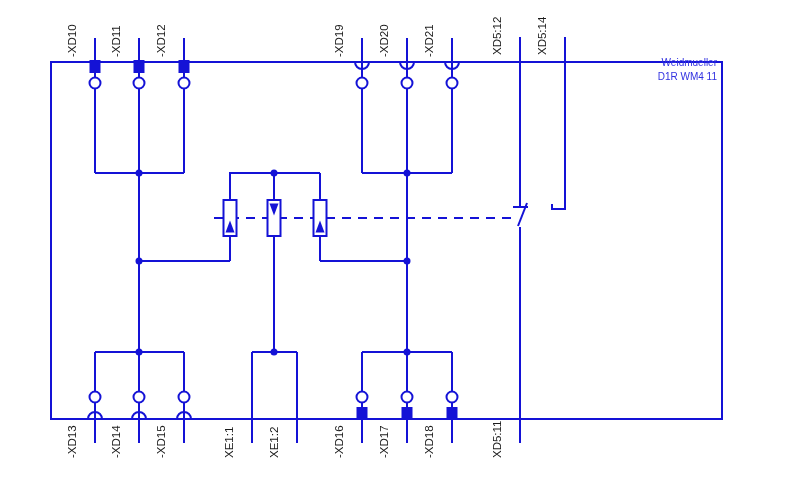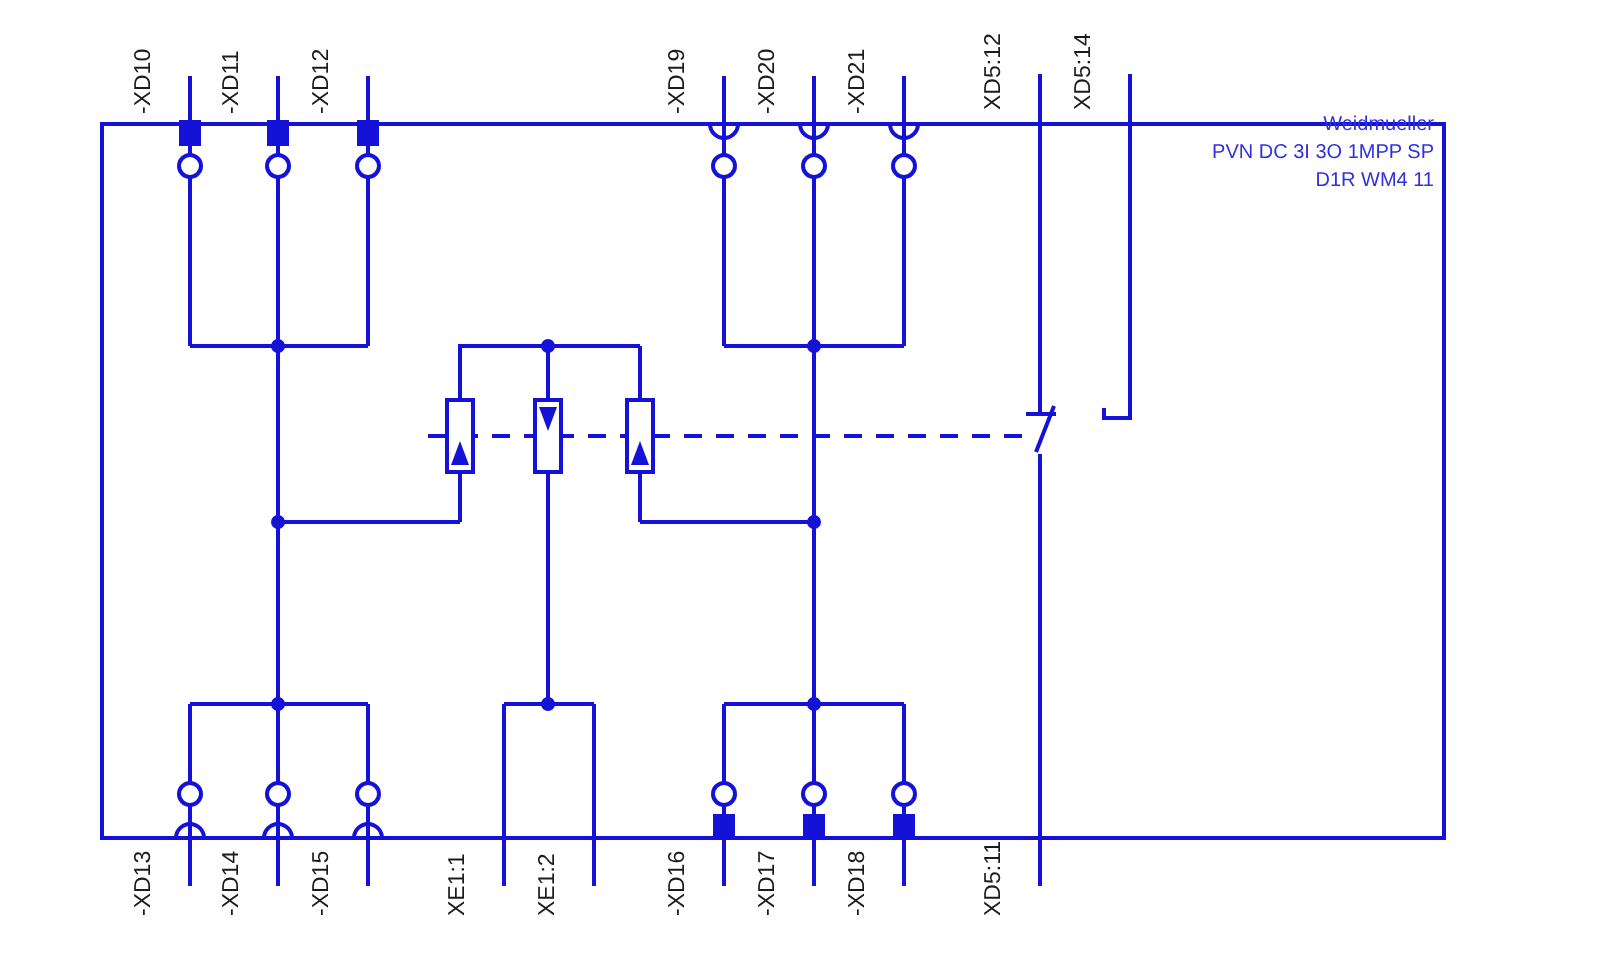--- a/index.html
+++ b/index.html
@@ -163,17 +163,16 @@
   <div class="vlabel" style="left:168px;top:445px">-XD15</div>
   <div class="vlabel" style="left:236px;top:445px">XE1:1</div>
   <div class="vlabel" style="left:281px;top:445px">XE1:2</div>
   <div class="vlabel" style="left:346px;top:445px">-XD16</div>
   <div class="vlabel" style="left:391px;top:445px">-XD17</div>
   <div class="vlabel" style="left:436px;top:445px">-XD18</div>
   <div class="vlabel" style="left:504px;top:445px">XD5:11</div>
 
   <div class="infoblock">
     <div>Weidmueller</div>
-    <div>PVN DC 3I 3O 1MPP SP</div>
     <div>D1R WM4 11</div>
   </div>
 
 </div>
 
 </body></html>

